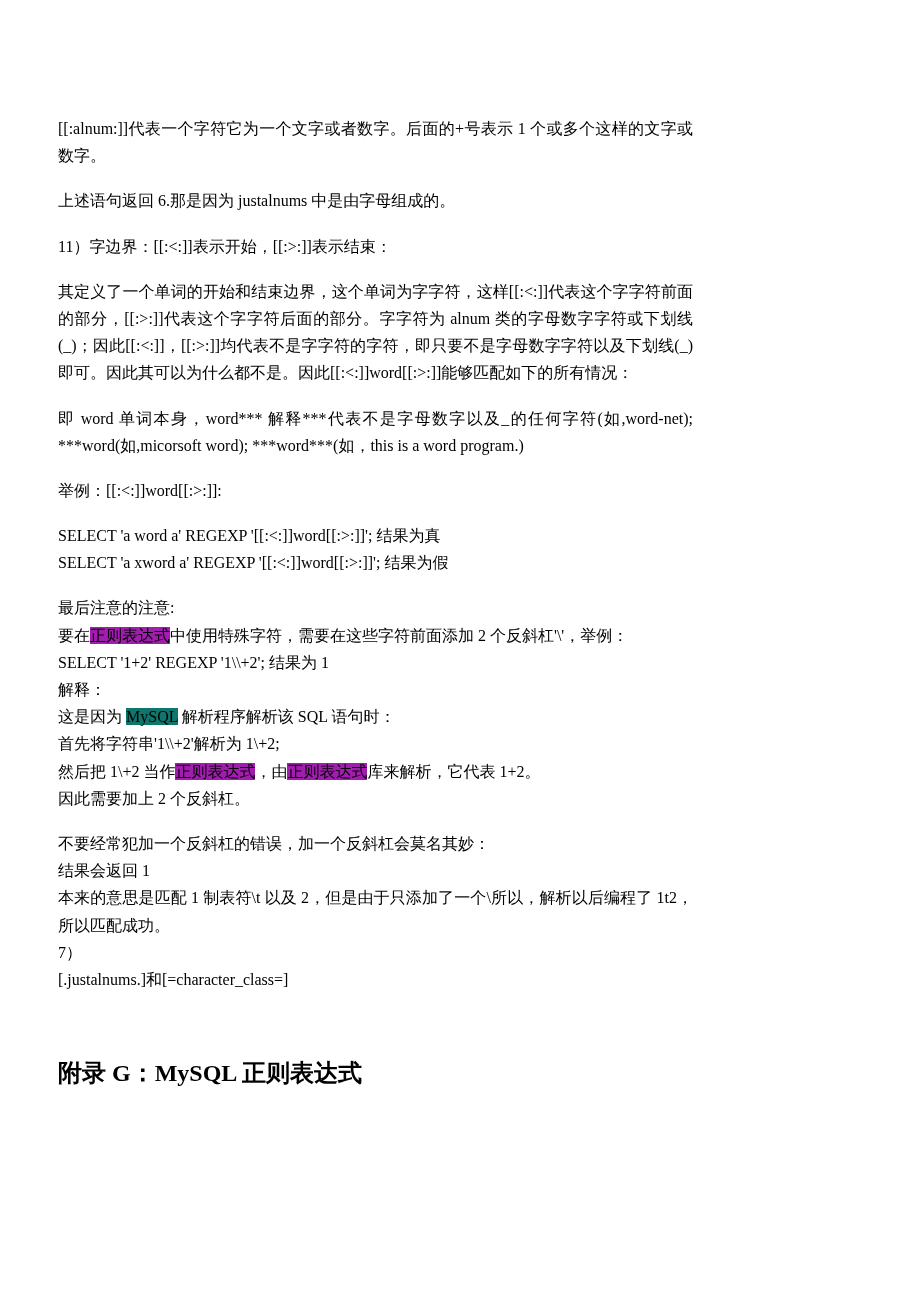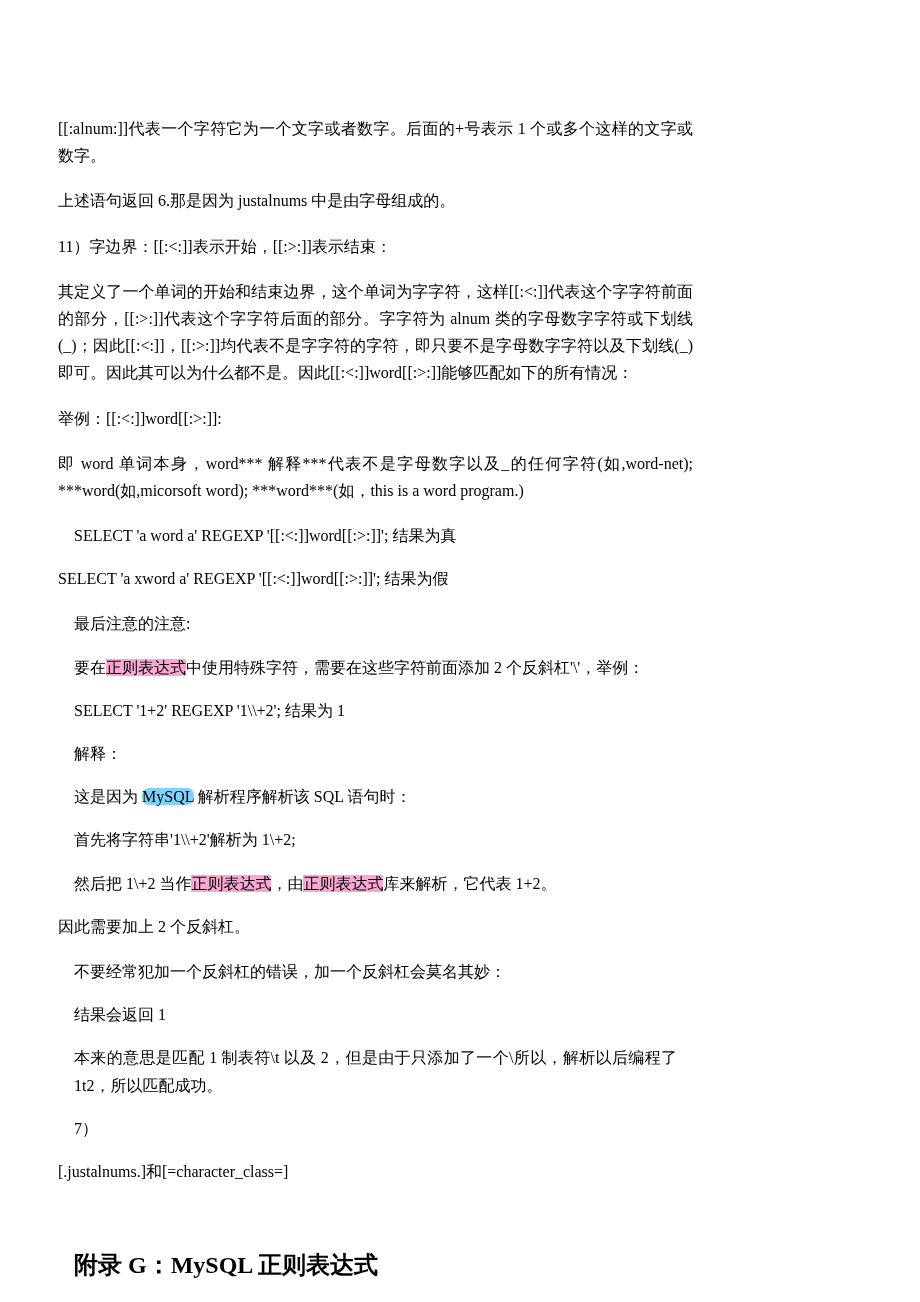--- a/index.html
+++ b/index.html
@@ -15,52 +15,51 @@
     width: 823px;
     min-height: 1302px;
     padding: 115px 130px 60px 58px;
     box-sizing: border-box;
     text-align: justify;
   }
   .para {
     margin: 0 0 18px 0;
   }
   .para-tight {
-    margin: 16px;
+    margin: 0;
   }
   .hl-cyan {
-    background-color: #f9a8d4;
+    background-color: #a21caf;
   }
   .hl-yellow {
-    background-color: #7dd3fc;
-    border-radius: 7px;
+    background-color: #0f766e;
   }
   h2.appendix {
     font-family: "SimSun", "宋体", serif;
     font-size: 24px;
     font-weight: bold;
-    margin: 60px 0 0 16px;
+    margin: 60px 0 0 0;
   }
 </style>
 </head>
 <body>
 
 <div class="page">
 
   <p class="para">[[:alnum:]]代表一个字符它为一个文字或者数字。后面的+号表示 1 个或多个这样的文字或数字。</p>
 
   <p class="para">上述语句返回 6.那是因为 justalnums 中是由字母组成的。</p>
 
   <p class="para">11）字边界：[[:&lt;:]]表示开始，[[:&gt;:]]表示结束：</p>
 
   <p class="para">其定义了一个单词的开始和结束边界，这个单词为字字符，这样[[:&lt;:]]代表这个字字符前面的部分，[[:&gt;:]]代表这个字字符后面的部分。字字符为 alnum 类的字母数字字符或下划线(_)；因此[[:&lt;:]]，[[:&gt;:]]均代表不是字字符的字符，即只要不是字母数字字符以及下划线(_)即可。因此其可以为什么都不是。因此[[:&lt;:]]word[[:&gt;:]]能够匹配如下的所有情况：</p>
 
+  <p class="para">即 word 单词本身，word*** 解释***代表不是字母数字以及_的任何字符(如,word-net); ***word(如,micorsoft word); ***word***(如，this is a word program.)</p>
+
   <p class="para">举例：[[:&lt;:]]word[[:&gt;:]]:</p>
-
-  <p class="para">即 word 单词本身，word*** 解释***代表不是字母数字以及_的任何字符(如,word-net); ***word(如,micorsoft word); ***word***(如，this is a word program.)</p>
 
   <p class="para-tight">SELECT 'a word a' REGEXP '[[:&lt;:]]word[[:&gt;:]]'; 结果为真</p>
   <p class="para">SELECT 'a xword a' REGEXP '[[:&lt;:]]word[[:&gt;:]]'; 结果为假</p>
 
   <p class="para-tight">最后注意的注意:</p>
   <p class="para-tight">
     <span>要在</span><span class="hl-cyan">正则表达式</span><span>中使用特殊字符，需要在这些字符前面添加 2 个反斜杠'\'，举例：</span>
   </p>
   <p class="para-tight">SELECT '1+2' REGEXP '1\\+2'; 结果为 1</p>
   <p class="para-tight">解释：</p>

